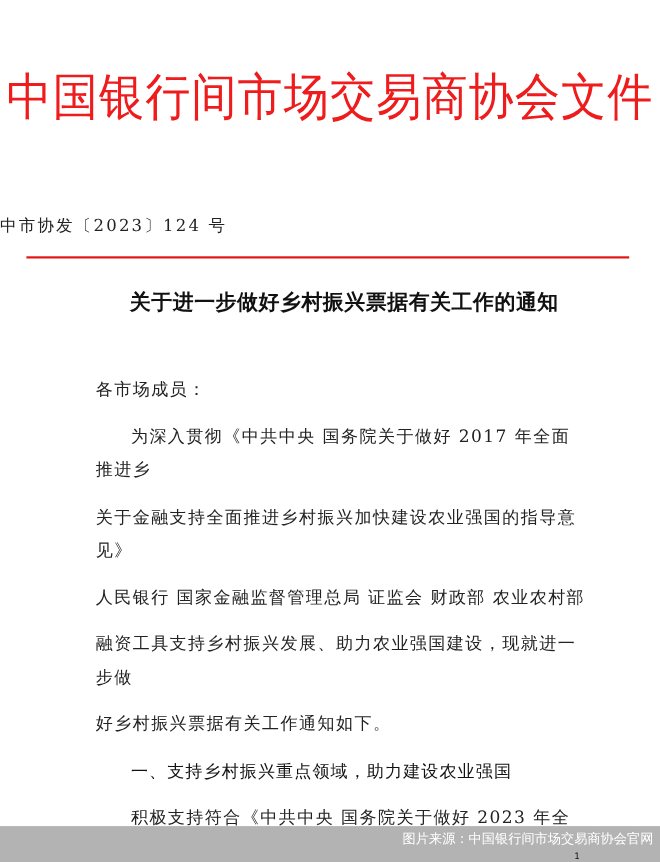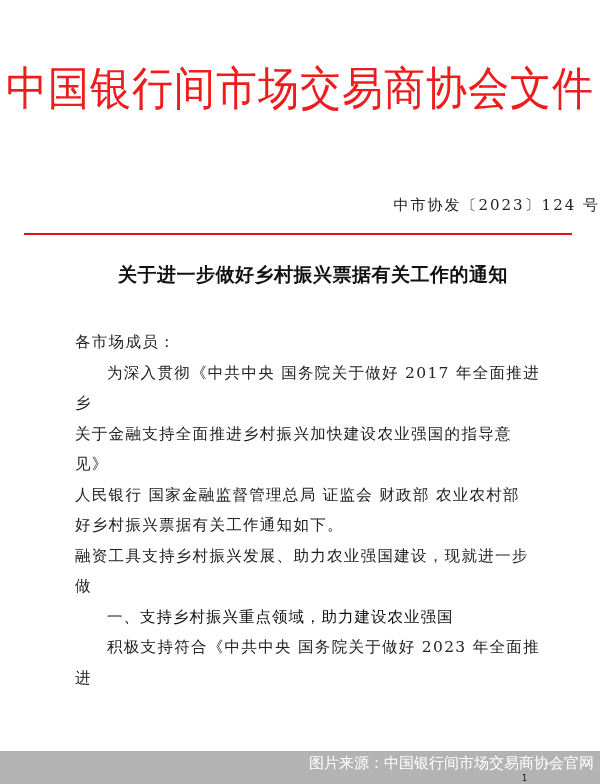--- a/index.html
+++ b/index.html
@@ -11,49 +11,49 @@
     }
     .masthead {
       position: absolute; left: 0; top: 62px; width: 600px;
       text-align: center; color: #ee1c1c;
       font-family: "DejaVu Sans", sans-serif;
       font-size: 41px; letter-spacing: 1px; line-height: 52px;
       transform: scaleY(1.12);
     }
     .doc-number {
       position: absolute; left: 0; top: 196px; width: 600px;
-      text-align: right; font-size: 15px; letter-spacing: 2px; color: #222;
+      text-align: left; font-size: 15px; letter-spacing: 2px; color: #222;
     }
     .red-rule {
       position: absolute; left: 24px; top: 233px; width: 548px; height: 2px;
       background: #e31414;
     }
     .doc-title {
       position: absolute; left: 0; top: 262px; width: 600px; text-align: center;
       font-family: "DejaVu Sans", sans-serif; font-weight: bold;
       font-size: 19px; color: #111; letter-spacing: 0.5px; padding-left: 13px;
     }
     .body-text {
       position: absolute; left: 75px; top: 327px; width: 470px;
       font-size: 15.5px; line-height: 30.5px; color: #222;
       letter-spacing: 1.3px;
     }
-    .body-text p { margin: 0; }
+    .body-text p { margin: 12px; }
     .indent { text-indent: 32px; }
     .heading-1 {
       font-family: "DejaVu Sans", sans-serif; font-weight: normal;
       text-indent: 32px; letter-spacing: 1px; color: #111;
     }
     .source-bar {
       position: absolute; left: 0; top: 751px; width: 600px; height: 33px;
       background: #b3b3b3;
     }
     .source-text {
       position: absolute; right: 6px; top: 754px;
-      font-family: "DejaVu Sans", sans-serif; font-size: 15px;
+      font-family: "DejaVu Sans", sans-serif; font-size: 12px;
       color: #ffffff; letter-spacing: 0px;
     }
     .page-number {
       position: absolute; left: 522px; top: 774px;
       font-family: "DejaVu Sans", sans-serif; font-size: 8px; color: #111;
     }
   </style>
 </head>
 <body>
 
@@ -61,22 +61,22 @@
 <div class="doc-number">中市协发〔2023〕124 号</div>
 <div class="red-rule"></div>
 
 <div class="doc-title">关于进一步做好乡村振兴票据有关工作的通知</div>
 
 <div class="body-text">
   <p>各市场成员：</p>
   <p class="indent">为深入贯彻《中共中央 国务院关于做好 2017 年全面推进乡</p>
   <p>关于金融支持全面推进乡村振兴加快建设农业强国的指导意见》</p>
   <p>人民银行 国家金融监督管理总局 证监会 财政部 农业农村部</p>
+  <p>融资工具支持乡村振兴发展、助力农业强国建设，现就进一步做</p>
   <p>好乡村振兴票据有关工作通知如下。</p>
-  <p>融资工具支持乡村振兴发展、助力农业强国建设，现就进一步做</p>
   <p class="heading-1">一、支持乡村振兴重点领域，助力建设农业强国</p>
   <p class="indent">积极支持符合《中共中央 国务院关于做好 2023 年全面推进</p>
 
 </div>
 
 <div class="source-bar"></div>
 <div class="source-text">图片来源：中国银行间市场交易商协会官网</div>
 <div class="page-number">1</div>
 
 </body></html>

